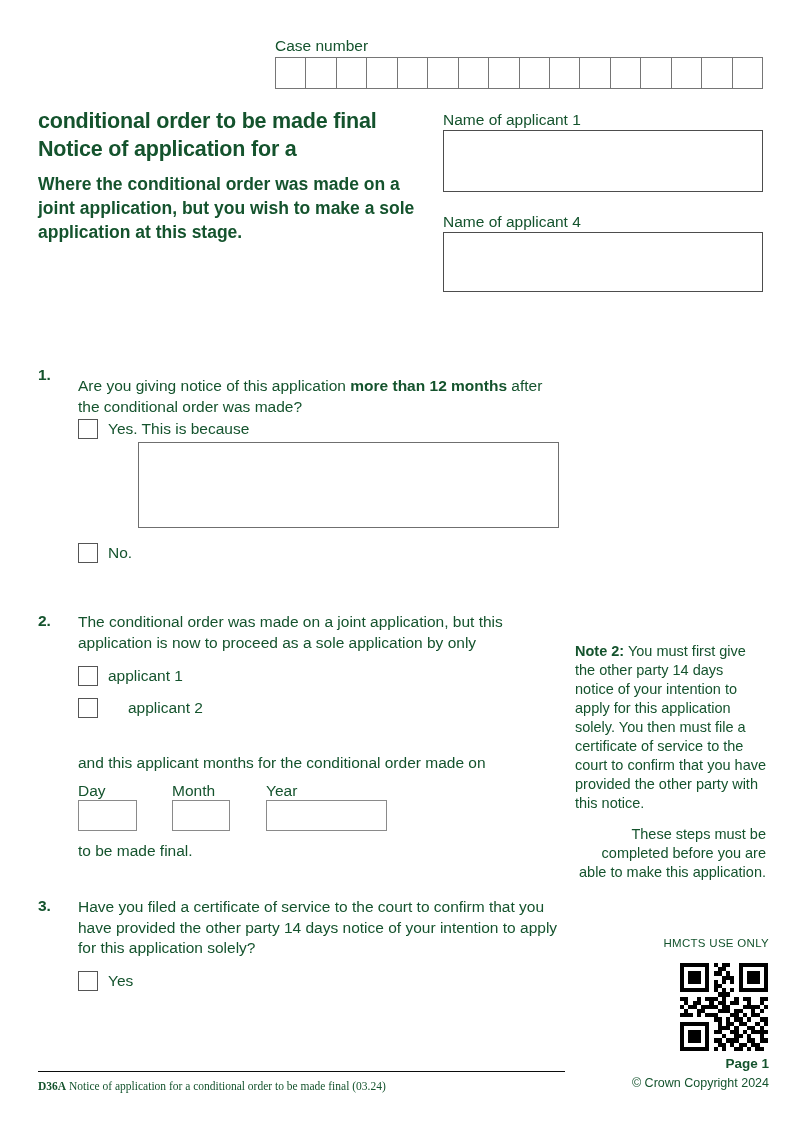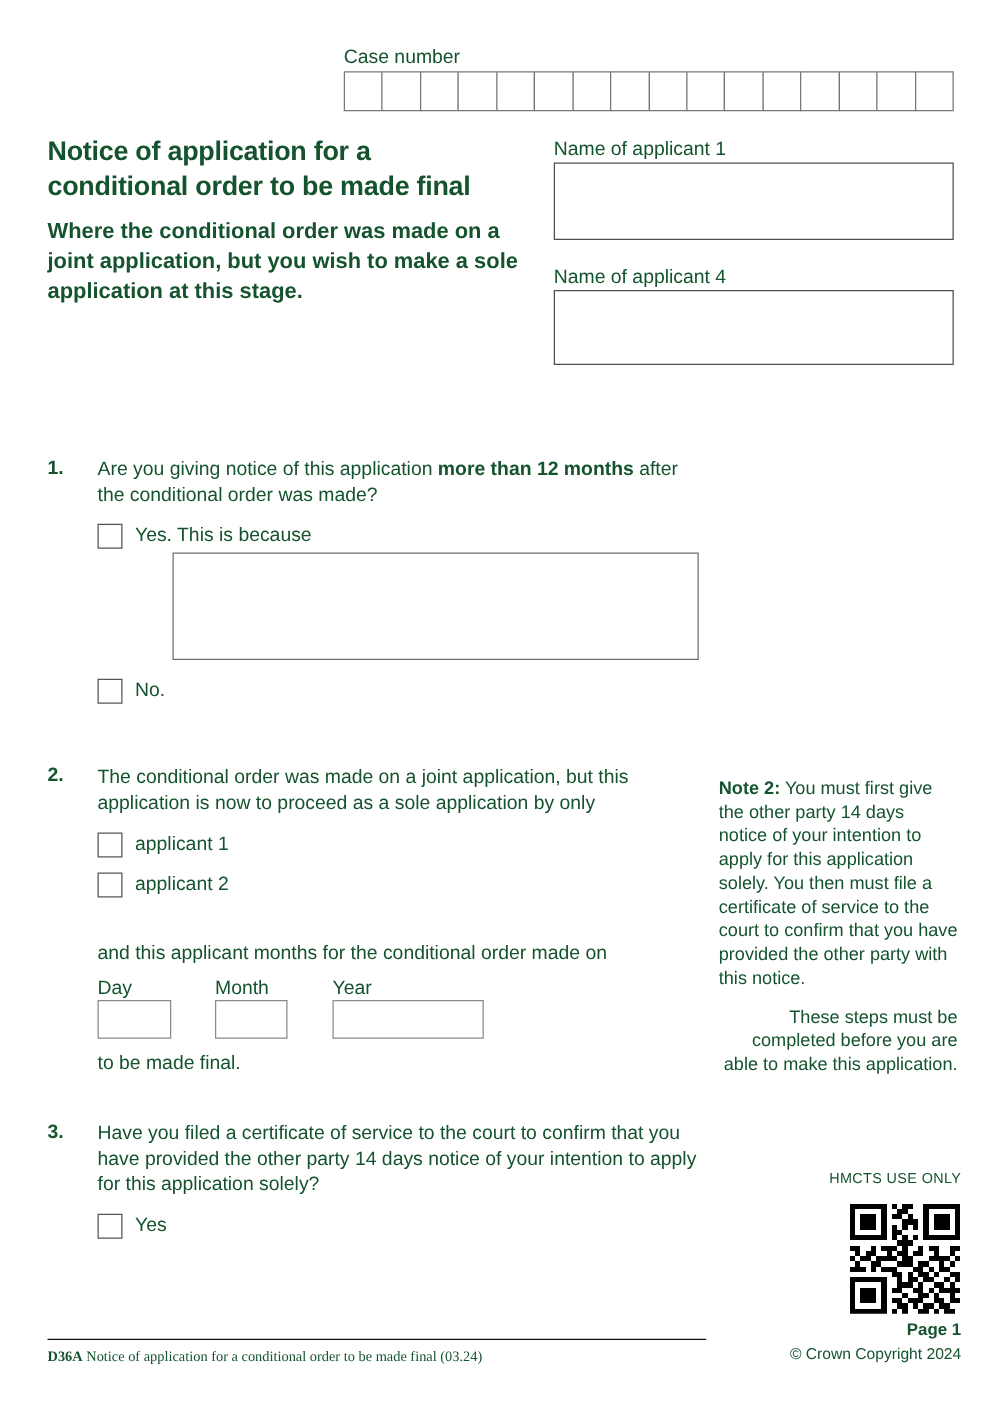--- a/index.html
+++ b/index.html
@@ -76,69 +76,69 @@
       <div class="case-cell"></div>
       <div class="case-cell"></div>
       <div class="case-cell"></div>
       <div class="case-cell"></div>
       <div class="case-cell"></div>
       <div class="case-cell"></div>
       <div class="case-cell"></div>
     </div>
 
   <div class="abs title" style="left:38px; top:107px;">
+    <div>conditional order to be made final</div>
     <div>Notice of application for a</div>
-    <div>conditional order to be made final</div>
   </div>
   <div class="abs subtitle" style="left:38px; top:172px;">Where the conditional order was made on a joint application, but you wish to make a sole application at this stage.</div>
 
   <div class="abs lbl" style="left:443px; top:110px;">Name of applicant 1</div>
   <div class="abs field-box" style="left:443px; top:130px; width:320px; height:62px;"></div>
 
   <div class="abs lbl" style="left:443px; top:212px;">Name of applicant 4</div>
   <div class="abs field-box" style="left:443px; top:232px; width:320px; height:60px;"></div>
 
   <div class="abs qnum" style="left:38px; top:366px;">1.</div>
-  <div class="abs qtext" style="left:78px; top:366px; width:484px;"><span>Are you giving notice of this application </span><b>more than 12 months</b><span> after the conditional order was made?</span></div>
+  <div class="abs qtext" style="left:78px; top:376px; width:484px;"><span>Are you giving notice of this application </span><b>more than 12 months</b><span> after the conditional order was made?</span></div>
 
   <div class="abs cbrow" style="left:78px; top:419px;">
     <span class="cb"></span>
     <span class="cblabel">Yes. This is because</span>
   </div>
   <div class="abs reason-box" style="left:138px; top:442px; width:421px; height:86px;"></div>
   <div class="abs cbrow" style="left:78px; top:543px;">
     <span class="cb"></span>
     <span class="cblabel">No.</span>
   </div>
 
   <div class="abs qnum" style="left:38px; top:612px;">2.</div>
   <div class="abs qtext" style="left:78px; top:612px; width:484px;">The conditional order was made on a joint application, but this application is now to proceed as a sole application by only</div>
 
   <div class="abs cbrow" style="left:78px; top:666px;">
     <span class="cb"></span>
     <span class="cblabel">applicant 1</span>
   </div>
-  <div class="abs cbrow" style="left:78px; top:698px;">
+  <div class="abs cbrow" style="left:78px; top:698px;gap:20px;">
     <span class="cb"></span>
     <span class="cblabel">applicant 2</span>
   </div>
 
   <div class="abs qtext" style="left:78px; top:753px; width:500px;">and this applicant months for the conditional order made on</div>
 
   <div class="abs lbl" style="left:78px; top:781px;">Day</div>
   <div class="abs lbl" style="left:172px; top:781px;">Month</div>
   <div class="abs lbl" style="left:266px; top:781px;">Year</div>
 
   <div class="abs date-box" style="left:78px; top:800px; width:59px; height:31px;"></div>
   <div class="abs date-box" style="left:172px; top:800px; width:58px; height:31px;"></div>
   <div class="abs date-box" style="left:266px; top:800px; width:121px; height:31px;"></div>
 
   <div class="abs qtext" style="left:78px; top:841px;">to be made final.</div>
 
-  <div class="abs note" style="left:575px; top:622px;">
+  <div class="abs note" style="left:575px; top:642px;">
     <div><b>Note 2:</b><span> You must first give the other party 14 days notice of your intention to apply for this application solely. You then must file a certificate of service to the court to confirm that you have provided the other party with this notice.</span></div>
     <div class="para2">These steps must be completed before you are able to make this application.</div>
   </div>
 
   <div class="abs qnum" style="left:38px; top:897px;">3.</div>
   <div class="abs qtext" style="left:78px; top:897px; width:487px;">Have you filed a certificate of service to the court to confirm that you have provided the other party 14 days notice of your intention to apply for this application solely?</div>
 
   <div class="abs cbrow" style="left:78px; top:971px;">
     <span class="cb"></span>
     <span class="cblabel">Yes</span>

